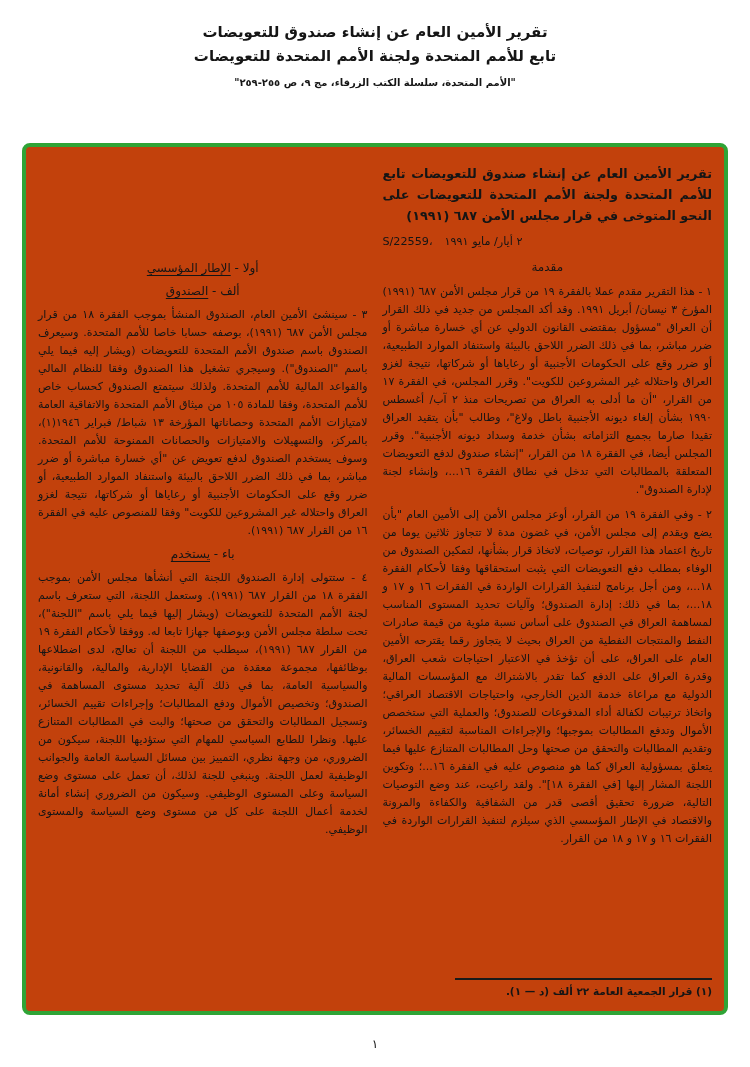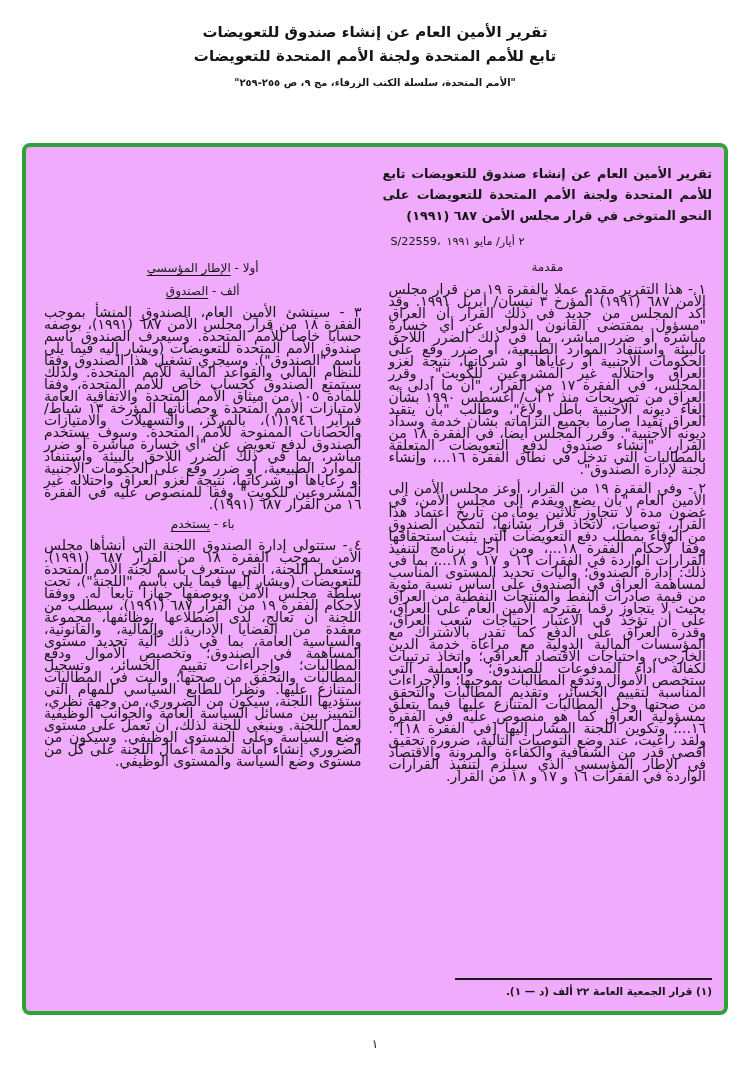--- a/index.html
+++ b/index.html
@@ -18,50 +18,50 @@
 
   
   .doc-box {
     position: absolute;
     left: 22px; right: 22px; top: 143px; height: 872px;
     border: 4px solid #2fa436;
     border-radius: 8px;
     box-sizing: border-box;
     padding: 16px 12px 14px;
     overflow: hidden;
-    background: #f0abfc;
+    background: #c2410c;
   }
   .columns { display: flex; gap: 15px; height: 100%; }
   .col { flex: 1 1 0; min-width: 0; }
   .col-right { display: flex; flex-direction: column; }
   .col-left  { padding-top: 90px; box-sizing: border-box; }
 
   .doc-title {
     margin: 0;
     font-weight: bold; font-size: 12.8px; line-height: 21px;
     text-align: justify;
   }
 
   .docref {
     direction: ltr;
-    display: flex; justify-content: flex-start; gap: 6px;
-    margin: 9px 8px 4px;
+    display: flex; justify-content: flex-start; gap: 12px;
+    margin: 9px 0 4px;
     font-size: 11.2px;
   }
 
   .center-heading {
     margin: 8px 0 9px;
     text-align: center; font-weight: normal; font-size: 12px;
   }
   .center-heading.tight { margin: 0 0 8px; }
   .u { text-decoration: underline; text-underline-offset: 3px; }
 
   .para {
-    margin: 0 6px 7px;
-    font-size: 14px; line-height: 12px;
+    margin: 0 0 7px;
+    font-size: 11px; line-height: 18px;
     text-align: justify;
   }
 
   
   .footnote { margin-top: auto; padding-top: 6px; }
   .footnote-rule {
     width: 78%; height: 0;
     border-top: 2px solid #1a1a1a;
     margin: 0 0 5px auto; 
   }

